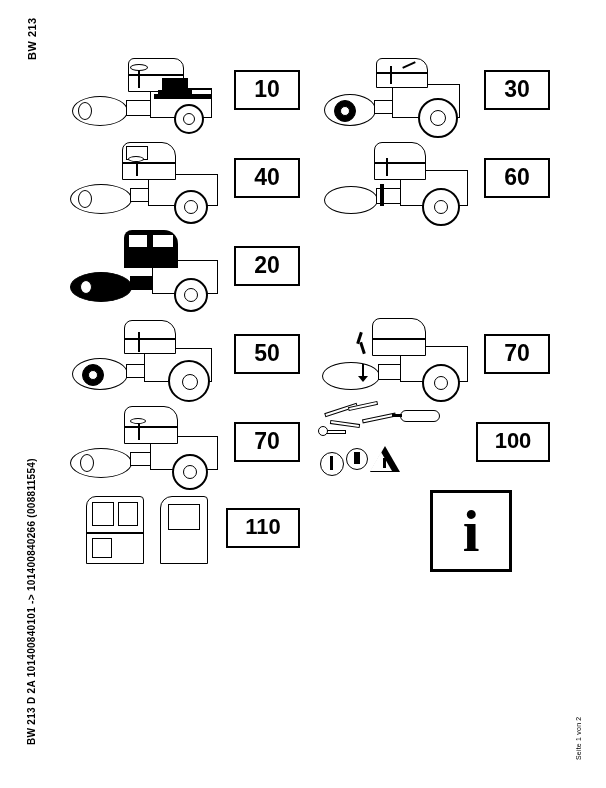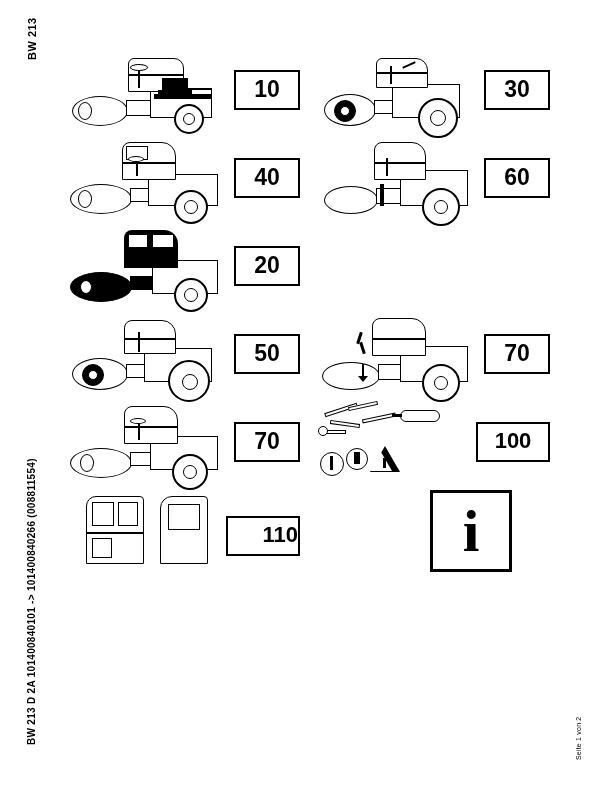--- a/index.html
+++ b/index.html
@@ -430,21 +430,21 @@
           <div class="outline cabpanel" style="left:18px; top:6px; width:58px; height:68px; border-radius:10px 4px 0 0;"></div>
           <div class="outline" style="left:24px; top:12px; width:22px; height:24px;"></div>
           <div class="outline" style="left:50px; top:12px; width:20px; height:24px;"></div>
           <div class="bar" style="left:18px; top:42px; width:58px; height:1.5px;"></div>
           <div class="outline" style="left:24px; top:48px; width:20px; height:20px;"></div>
 
           <div class="outline cabpanel" style="left:92px; top:6px; width:48px; height:68px; border-radius:12px 4px 0 0;"></div>
           <div class="outline" style="left:100px; top:14px; width:32px; height:26px;"></div>
         </div>
       </div>
-      <div class="numbox wide" style="top:28px;text-align:right;">110</div>
+      <div class="numbox wide" style="top:20px;">110</div>
     </div>
 
     <div class="cell" style="height:96px;" id="info-cell">
       <div class="infobox">
         <div class="glyph">i</div>
       </div>
     </div>
 
   </div>
 

